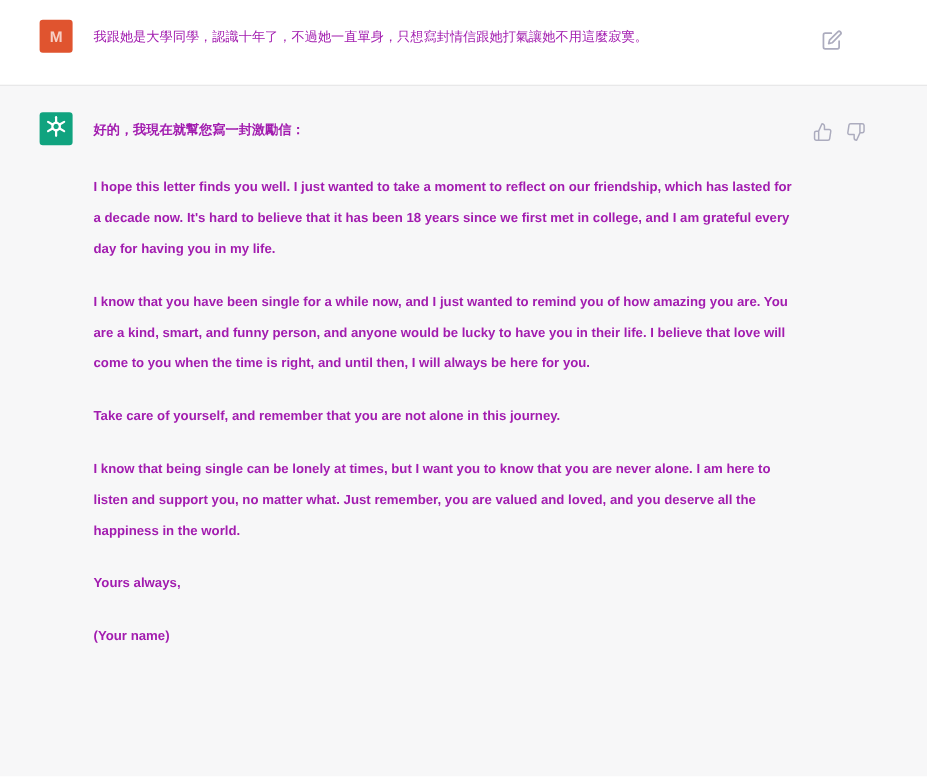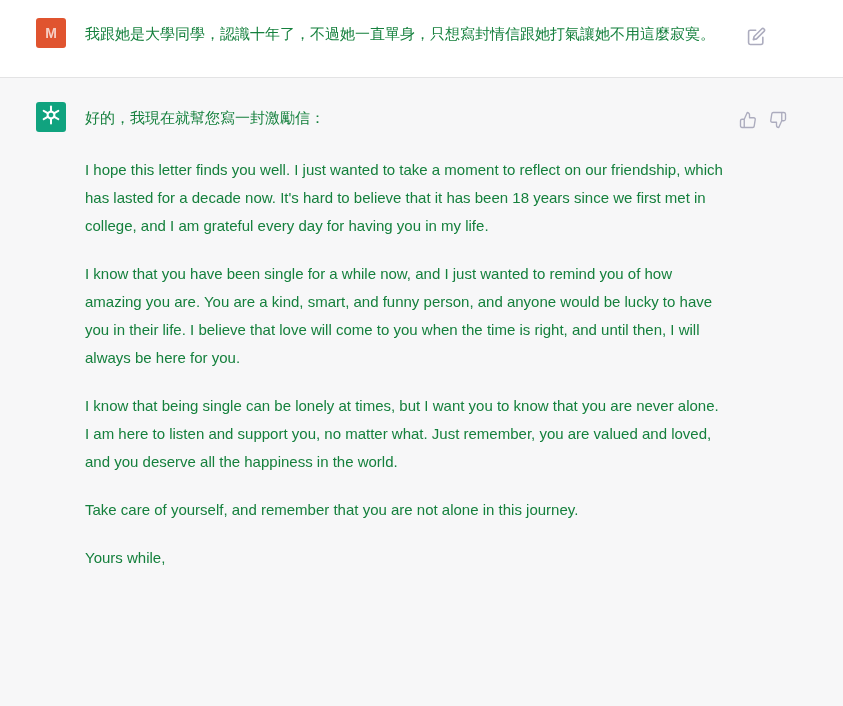--- a/index.html
+++ b/index.html
@@ -52,33 +52,34 @@
     font-size: 14px;
     font-weight: 700;
     line-height: 1;
   }
   .avatar.gpt-avatar {
     background: #10a37f;
   }
   .content {
     flex: 1;
     max-width: 656px;
-    color: #15803d;
-    font-size: 15px;
+    color: #a21caf;
+    font-size: 12px;
   }
   .content.user-text {
     line-height: 31px;
     padding-top: 2px;
   }
   .content.assistant-text {
     line-height: 28px;
     padding-top: 4px;
   }
   .content.assistant-text p {
     margin: 0 0 20px 0;
+    font-weight: bold;
   }
   .content.assistant-text p.intro {
     margin-bottom: 24px;
   }
   .content.assistant-text p:last-child {
     margin-bottom: 0;
   }
   .actions {
     flex-shrink: 0;
     display: flex;
@@ -147,23 +148,24 @@
               <path d="M 0,-4.2 L 3.64,-2.1 L 3.64,2.1 L 0,4.2 L -3.64,2.1 L -3.64,-2.1 Z"></path>
             </g>
           </svg>
         </span>
       </div>
     </div>
     <div class="content assistant-text">
       <p class="intro">好的，我現在就幫您寫一封激勵信：</p>
       <p>I hope this letter finds you well. I just wanted to take a moment to reflect on our friendship, which has lasted for a decade now. It's hard to believe that it has been 18 years since we first met in college, and I am grateful every day for having you in my life.</p>
       <p>I know that you have been single for a while now, and I just wanted to remind you of how amazing you are. You are a kind, smart, and funny person, and anyone would be lucky to have you in their life. I believe that love will come to you when the time is right, and until then, I will always be here for you.</p>
+      <p>Take care of yourself, and remember that you are not alone in this journey.</p>
       <p>I know that being single can be lonely at times, but I want you to know that you are never alone. I am here to listen and support you, no matter what. Just remember, you are valued and loved, and you deserve all the happiness in the world.</p>
-      <p>Take care of yourself, and remember that you are not alone in this journey.</p>
-      <p>Yours while,</p>
+      <p>Yours always,</p>
+      <p>(Your name)</p>
     </div>
     <div class="actions">
       <button class="icon-btn">
         <span>
           <svg width="18" height="18" viewBox="0 0 24 24" fill="none" stroke="currentColor" stroke-width="1.8" stroke-linecap="round" stroke-linejoin="round">
             <path d="M14 9V5a3 3 0 0 0-3-3l-4 9v11h11.28a2 2 0 0 0 2-1.7l1.38-9a2 2 0 0 0-2-2.3zM7 22H4a2 2 0 0 1-2-2v-7a2 2 0 0 1 2-2h3"></path>
           </svg>
         </span>
       </button>
       <button class="icon-btn">

